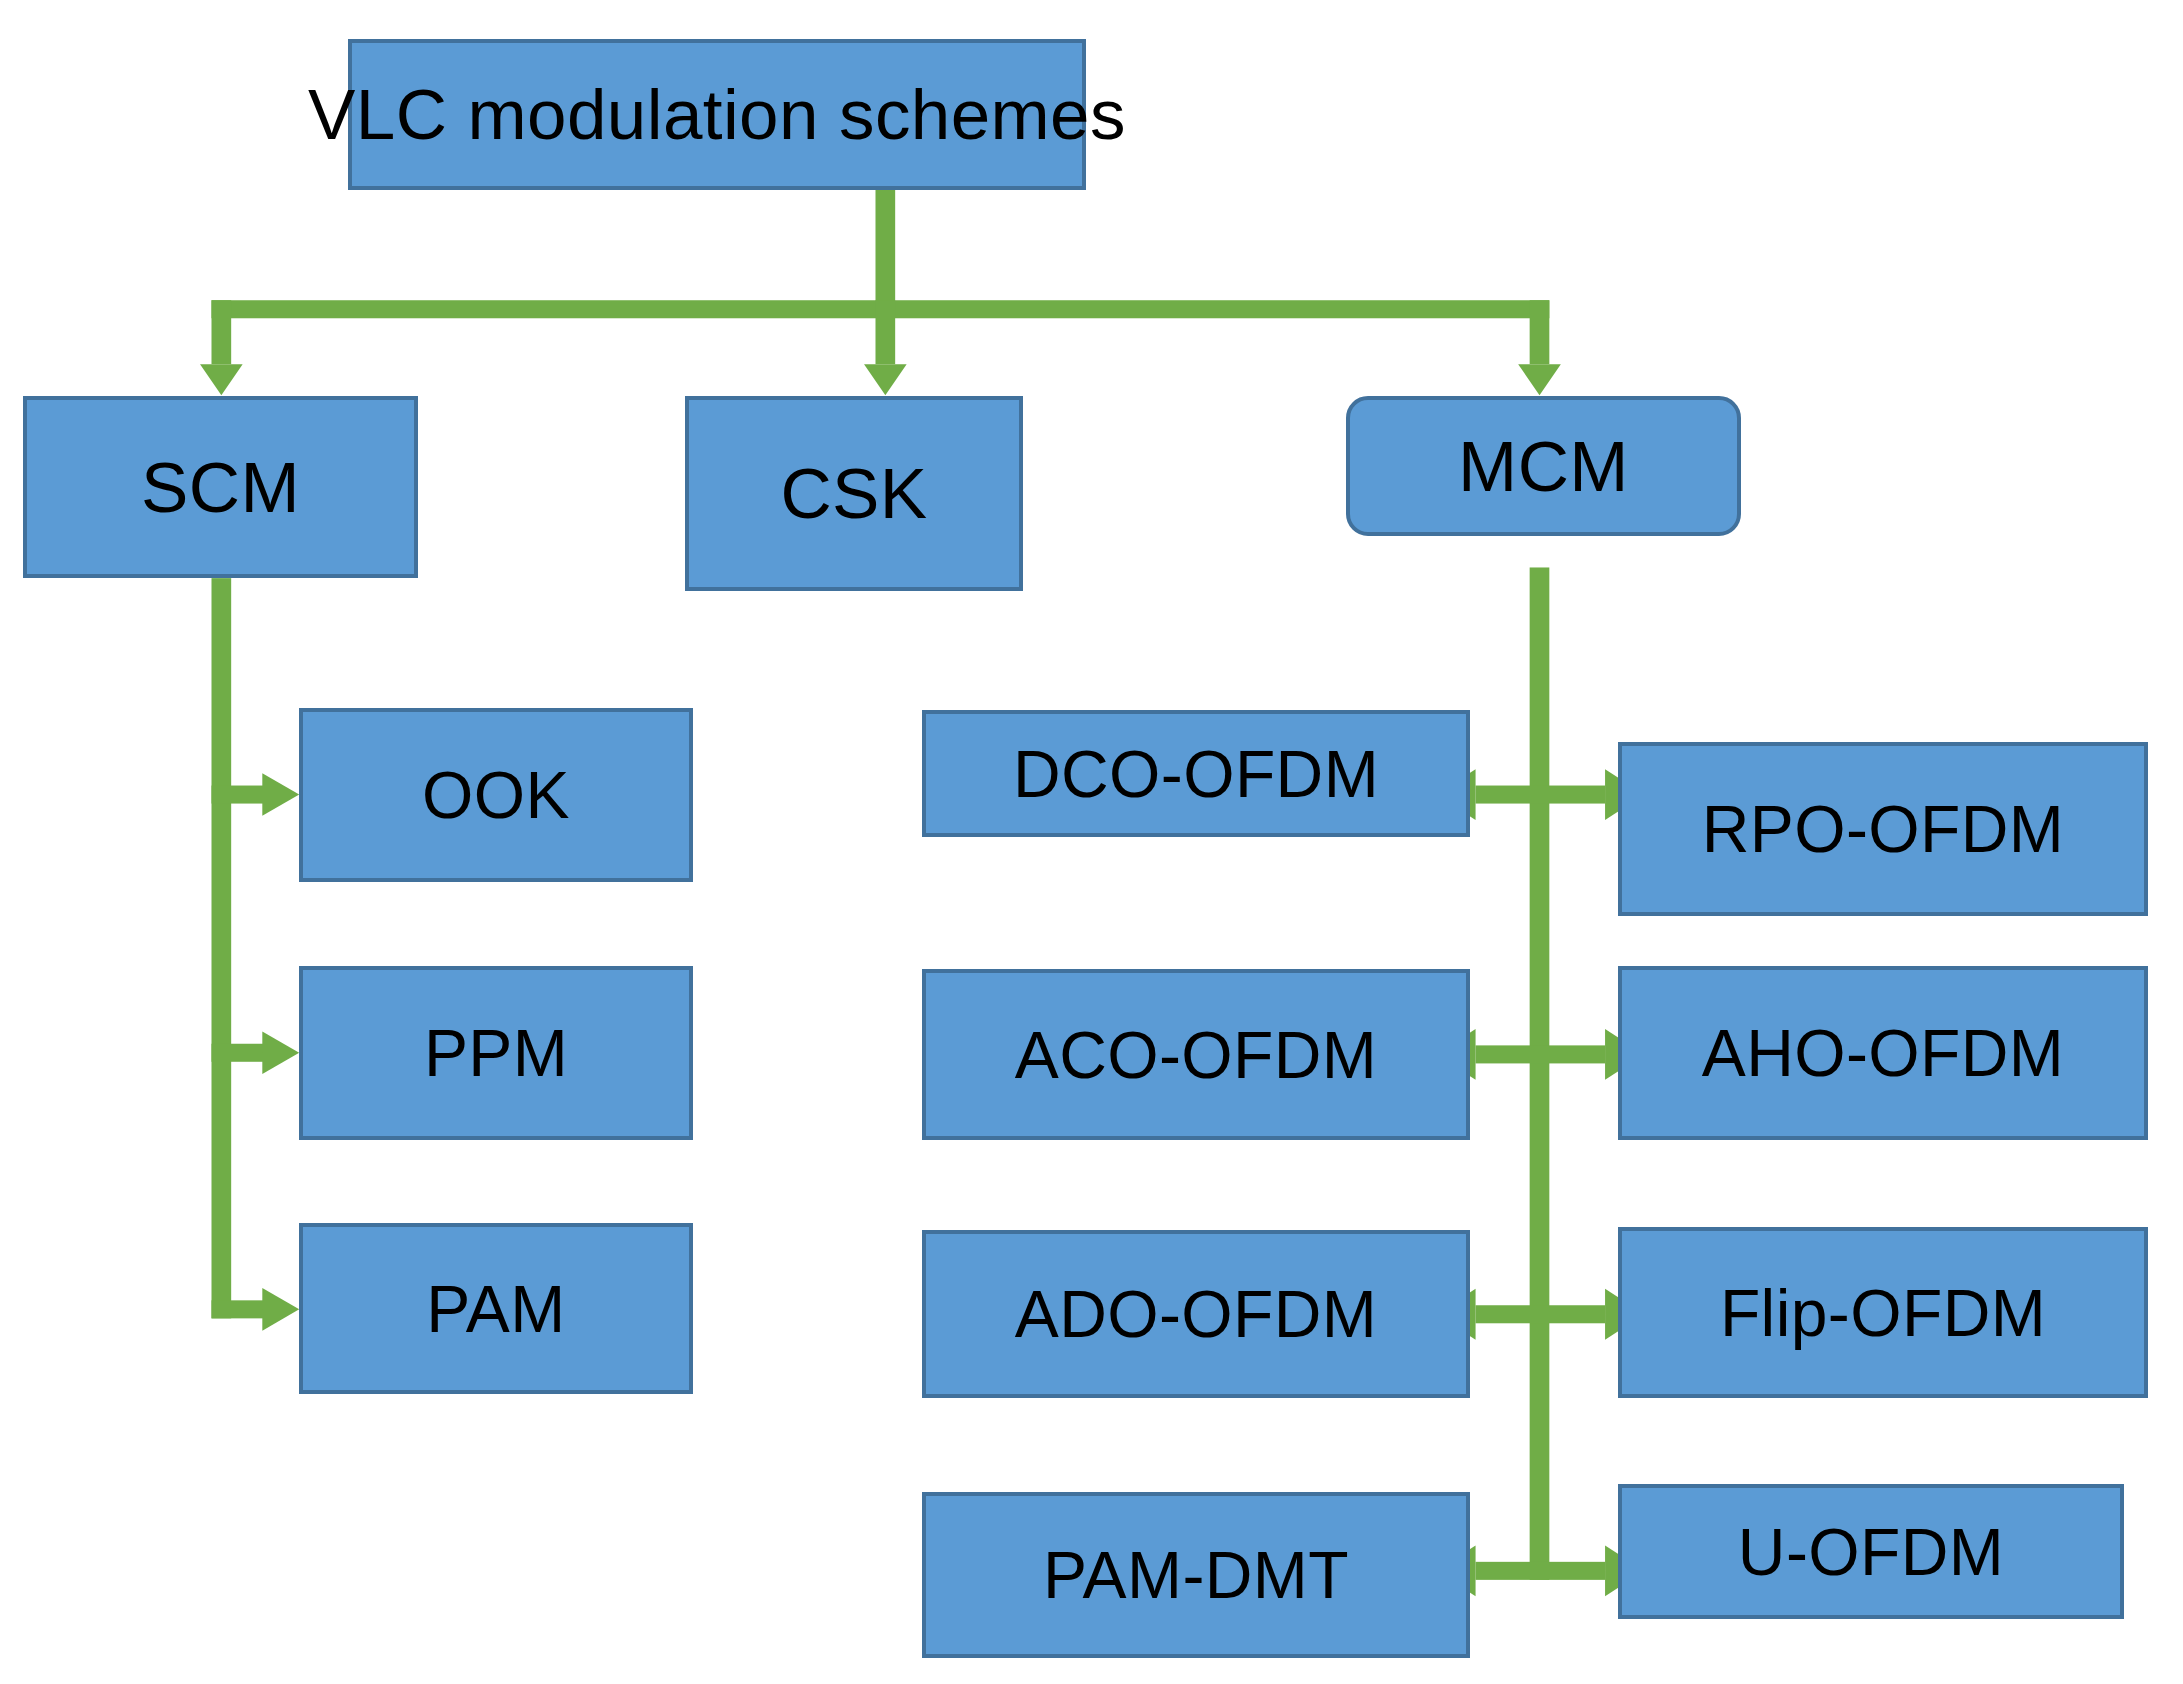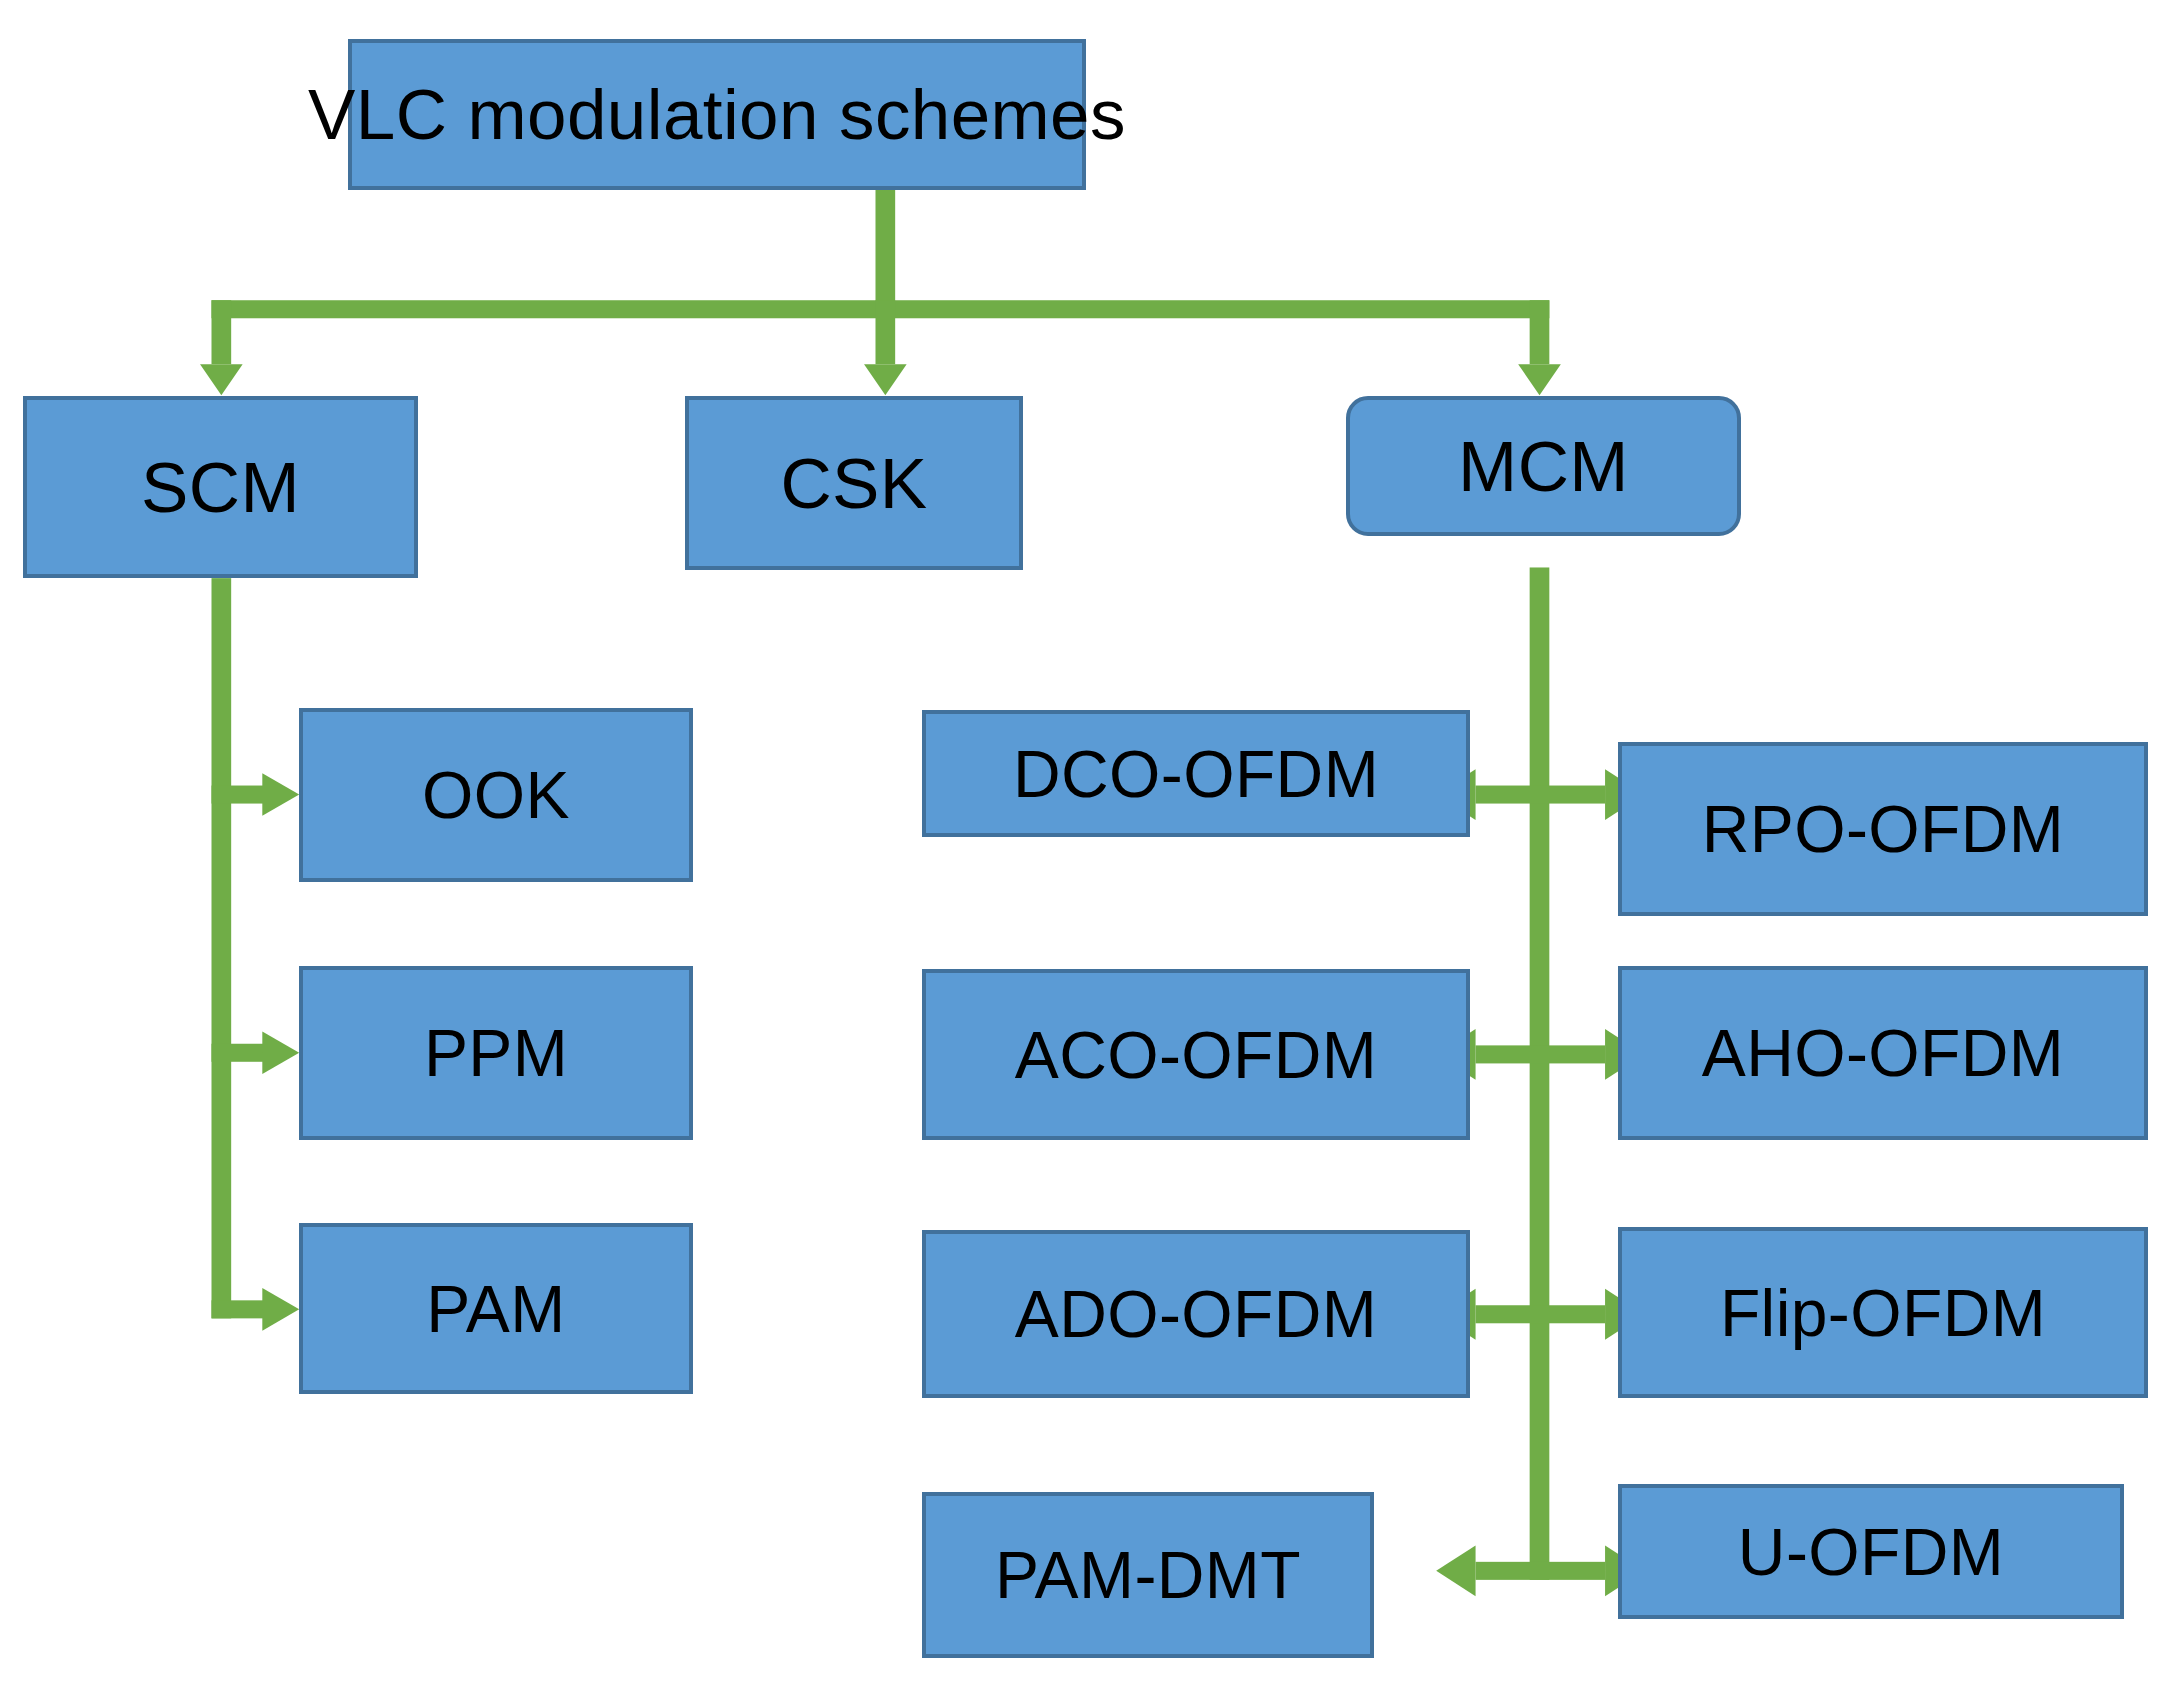--- a/index.html
+++ b/index.html
@@ -96,21 +96,21 @@
   </svg>
 
   <div class="node" style="left:348px; top:39px; width:738px; height:151px; font-size:71px;">
     <span class="node-label">VLC modulation schemes</span>
   </div>
 
   <div class="node" style="left:23px; top:396px; width:395px; height:182px; font-size:71px;">
     <span class="node-label">SCM</span>
   </div>
 
-  <div class="node" style="left:685px; top:396px; width:338px; height:174px; font-size:71px;">
+  <div class="node" style="left:685px; top:396px; width:338px; height:195px; font-size:71px;">
     <span class="node-label">CSK</span>
   </div>
 
   <div class="node" style="left:1346px; top:396px; width:395px; height:140px; font-size:71px;border-radius:22px;">
     <span class="node-label">MCM</span>
   </div>
 
   <div class="node" style="left:299px; top:708px; width:394px; height:174px; font-size:66px;">
     <span class="node-label">OOK</span>
   </div>
@@ -128,21 +128,21 @@
   </div>
 
   <div class="node" style="left:922px; top:969px; width:548px; height:171px; font-size:66px;">
     <span class="node-label">ACO-OFDM</span>
   </div>
 
   <div class="node" style="left:922px; top:1230px; width:548px; height:168px; font-size:66px;">
     <span class="node-label">ADO-OFDM</span>
   </div>
 
-  <div class="node" style="left:922px; top:1492px; width:452px; height:166px; font-size:66px;">
+  <div class="node" style="left:922px; top:1492px; width:548px; height:166px; font-size:66px;">
     <span class="node-label">PAM-DMT</span>
   </div>
 
   <div class="node" style="left:1618px; top:705px; width:530px; height:174px; font-size:66px;margin-top:37px;">
     <span class="node-label">RPO-OFDM</span>
   </div>
 
   <div class="node" style="left:1618px; top:966px; width:530px; height:174px; font-size:66px;">
     <span class="node-label">AHO-OFDM</span>
   </div>

